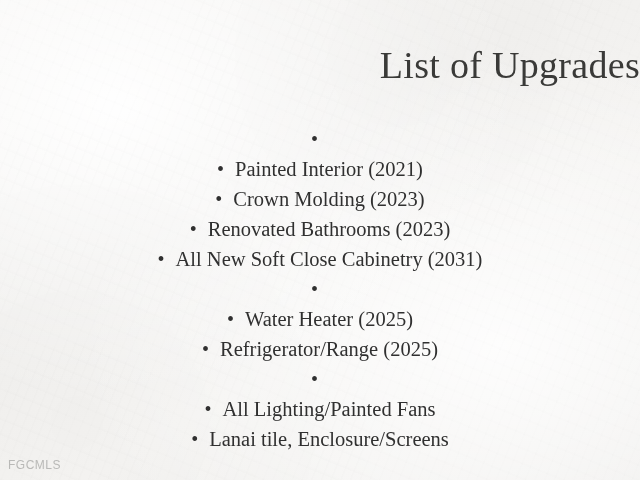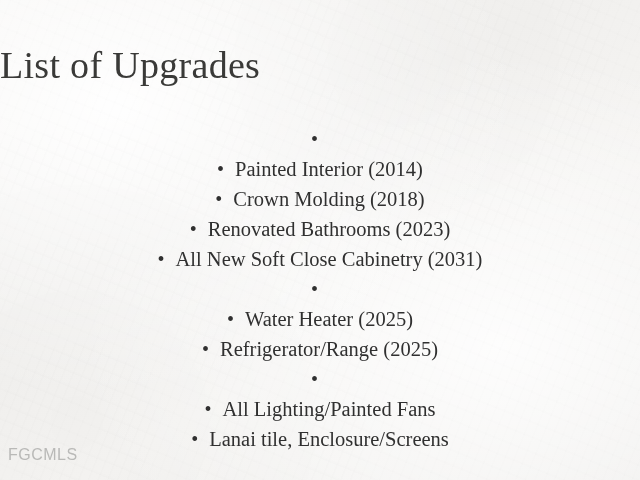--- a/index.html
+++ b/index.html
@@ -34,21 +34,21 @@
       repeating-linear-gradient(112deg, rgba(0,0,0,0.012) 0px, rgba(0,0,0,0.012) 1px, rgba(255,255,255,0) 2px, rgba(255,255,255,0) 9px),
       repeating-linear-gradient(22deg, rgba(0,0,0,0.010) 0px, rgba(0,0,0,0.010) 1px, rgba(255,255,255,0) 3px, rgba(255,255,255,0) 14px),
       radial-gradient(circle at 62% 12%, rgba(0,0,0,0.02) 0%, rgba(0,0,0,0) 40%),
       radial-gradient(circle at 12% 88%, rgba(0,0,0,0.025) 0%, rgba(0,0,0,0) 45%);
   }
   #slide-title {
     position: absolute;
     top: 42px;
     left: 0;
     width: 640px;
-    text-align: left;
+    text-align: right;
     font-size: 38px;
     line-height: 46px;
     color: #3a3a38;
     letter-spacing: 0.3px;
     font-weight: normal;
     margin: 0;
   }
   #upgrade-list {
     position: absolute;
     top: 124px;
@@ -74,46 +74,46 @@
     font-size: 20px;
     color: #303030;
     flex: 0 0 auto;
   }
   .item-text {
     display: inline-block;
   }
   #watermark {
     position: absolute;
     left: 8px;
-    bottom: 16px;
+    bottom: 8px;
     font-family: "Liberation Sans", sans-serif;
-    font-size: 16px;
+    font-size: 12px;
     letter-spacing: 0.5px;
     color: #b9b9b7;
   }
 </style>
 </head>
 <body>
 
 <div id="slide">
   <div id="texture-overlay"></div>
 
   <h1 id="slide-title">List of Upgrades</h1>
 
   <ul id="upgrade-list">
     <li class="list-item">
       <span class="bullet-dot">•</span>
     </li>
     <li class="list-item">
       <span class="bullet-dot">•</span>
-      <span class="item-text">Painted Interior (2014)</span>
+      <span class="item-text">Painted Interior (2021)</span>
     </li>
     <li class="list-item">
       <span class="bullet-dot">•</span>
-      <span class="item-text">Crown Molding (2018)</span>
+      <span class="item-text">Crown Molding (2023)</span>
     </li>
     <li class="list-item">
       <span class="bullet-dot">•</span>
       <span class="item-text">Renovated Bathrooms (2023)</span>
     </li>
     <li class="list-item">
       <span class="bullet-dot">•</span>
       <span class="item-text">All New Soft Close Cabinetry (2031)</span>
     </li>
     <li class="list-item">

